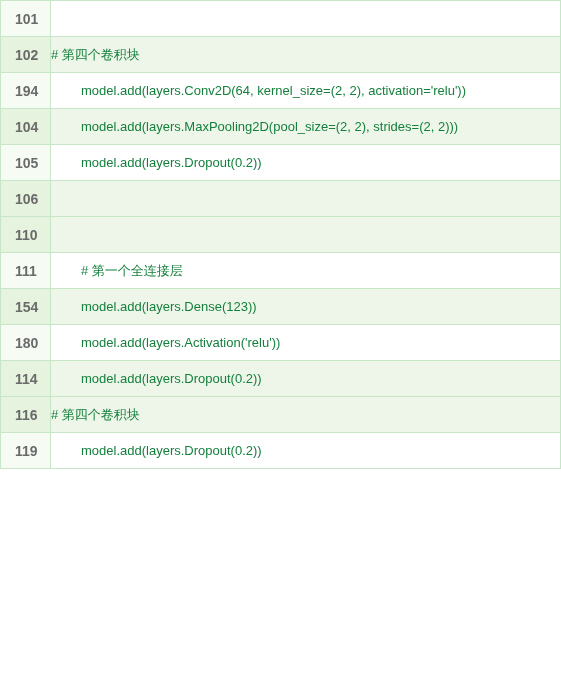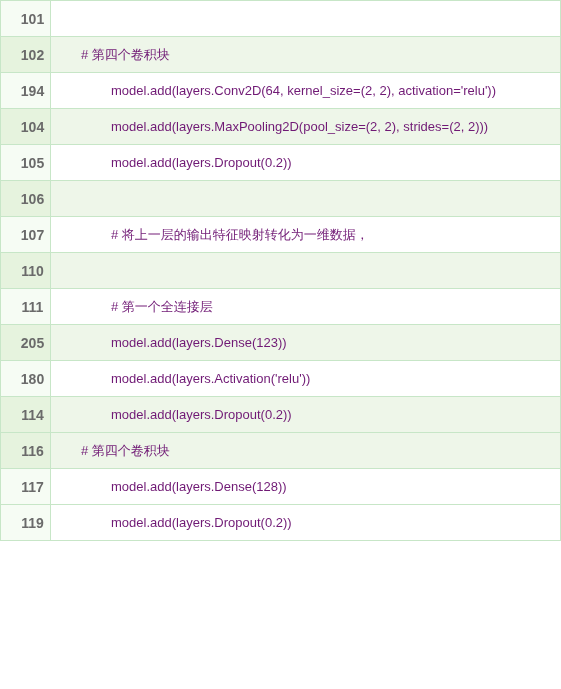--- a/index.html
+++ b/index.html
@@ -14,35 +14,34 @@
     table-layout: fixed;
   }
   .code-table td {
     border: 1px solid #c7e6c7;
     padding: 0;
     height: 35px;
     vertical-align: middle;
   }
   .code-table td.lineno {
     width: 50px;
-    text-align: center;
+    text-align: left;
     padding-left: 14px;
     font-weight: bold;
     color: #6a6a6a;
     font-size: 14px;
     background: #f6fcf4;
   }
   .code-table tr.hl td.lineno {
     background: #e6f3de;
   }
   .code-table td.code {
     background: #ffffff;
-    color: #701a75;
+    color: #15803d;
     font-size: 13px;
-    padding-left: 30px;
     white-space: nowrap;
     overflow: hidden;
   }
   .code-table tr.hl td.code {
     background: #eef6e9;
   }
   .indent { display:inline-block; width:30px; }
 </style>
 </head>
 <body>
@@ -70,50 +69,42 @@
         <td class="code"><span class="indent"></span><span>model.add(layers.MaxPooling2D(pool_size=(2, 2), strides=(2, 2)))</span></td>
       </tr>
     <tr>
         <td class="lineno">105</td>
         <td class="code"><span class="indent"></span><span>model.add(layers.Dropout(0.2))</span></td>
       </tr>
     <tr class="hl">
         <td class="lineno">106</td>
         <td class="code"><span class="indent"></span><span></span></td>
       </tr>
-    <tr>
-        <td class="lineno">107</td>
-        <td class="code"><span class="indent"></span><span># 将上一层的输出特征映射转化为一维数据，</span></td>
-      </tr>
     <tr class="hl">
         <td class="lineno">110</td>
         <td class="code"><span class="indent"></span><span></span></td>
       </tr>
     <tr>
         <td class="lineno">111</td>
         <td class="code"><span class="indent"></span><span># 第一个全连接层</span></td>
       </tr>
     <tr class="hl">
-        <td class="lineno">205</td>
+        <td class="lineno">154</td>
         <td class="code"><span class="indent"></span><span>model.add(layers.Dense(123))</span></td>
       </tr>
     <tr>
         <td class="lineno">180</td>
         <td class="code"><span class="indent"></span><span>model.add(layers.Activation('relu'))</span></td>
       </tr>
     <tr class="hl">
         <td class="lineno">114</td>
         <td class="code"><span class="indent"></span><span>model.add(layers.Dropout(0.2))</span></td>
       </tr>
     <tr class="hl">
         <td class="lineno">116</td>
         <td class="code"><span># 第四个卷积块</span></td>
       </tr>
     <tr>
-        <td class="lineno">117</td>
-        <td class="code"><span class="indent"></span><span>model.add(layers.Dense(128))</span></td>
-      </tr>
-    <tr>
         <td class="lineno">119</td>
         <td class="code"><span class="indent"></span><span>model.add(layers.Dropout(0.2))</span></td>
       </tr>
   </tbody>
 </table>
 
 </body></html>

